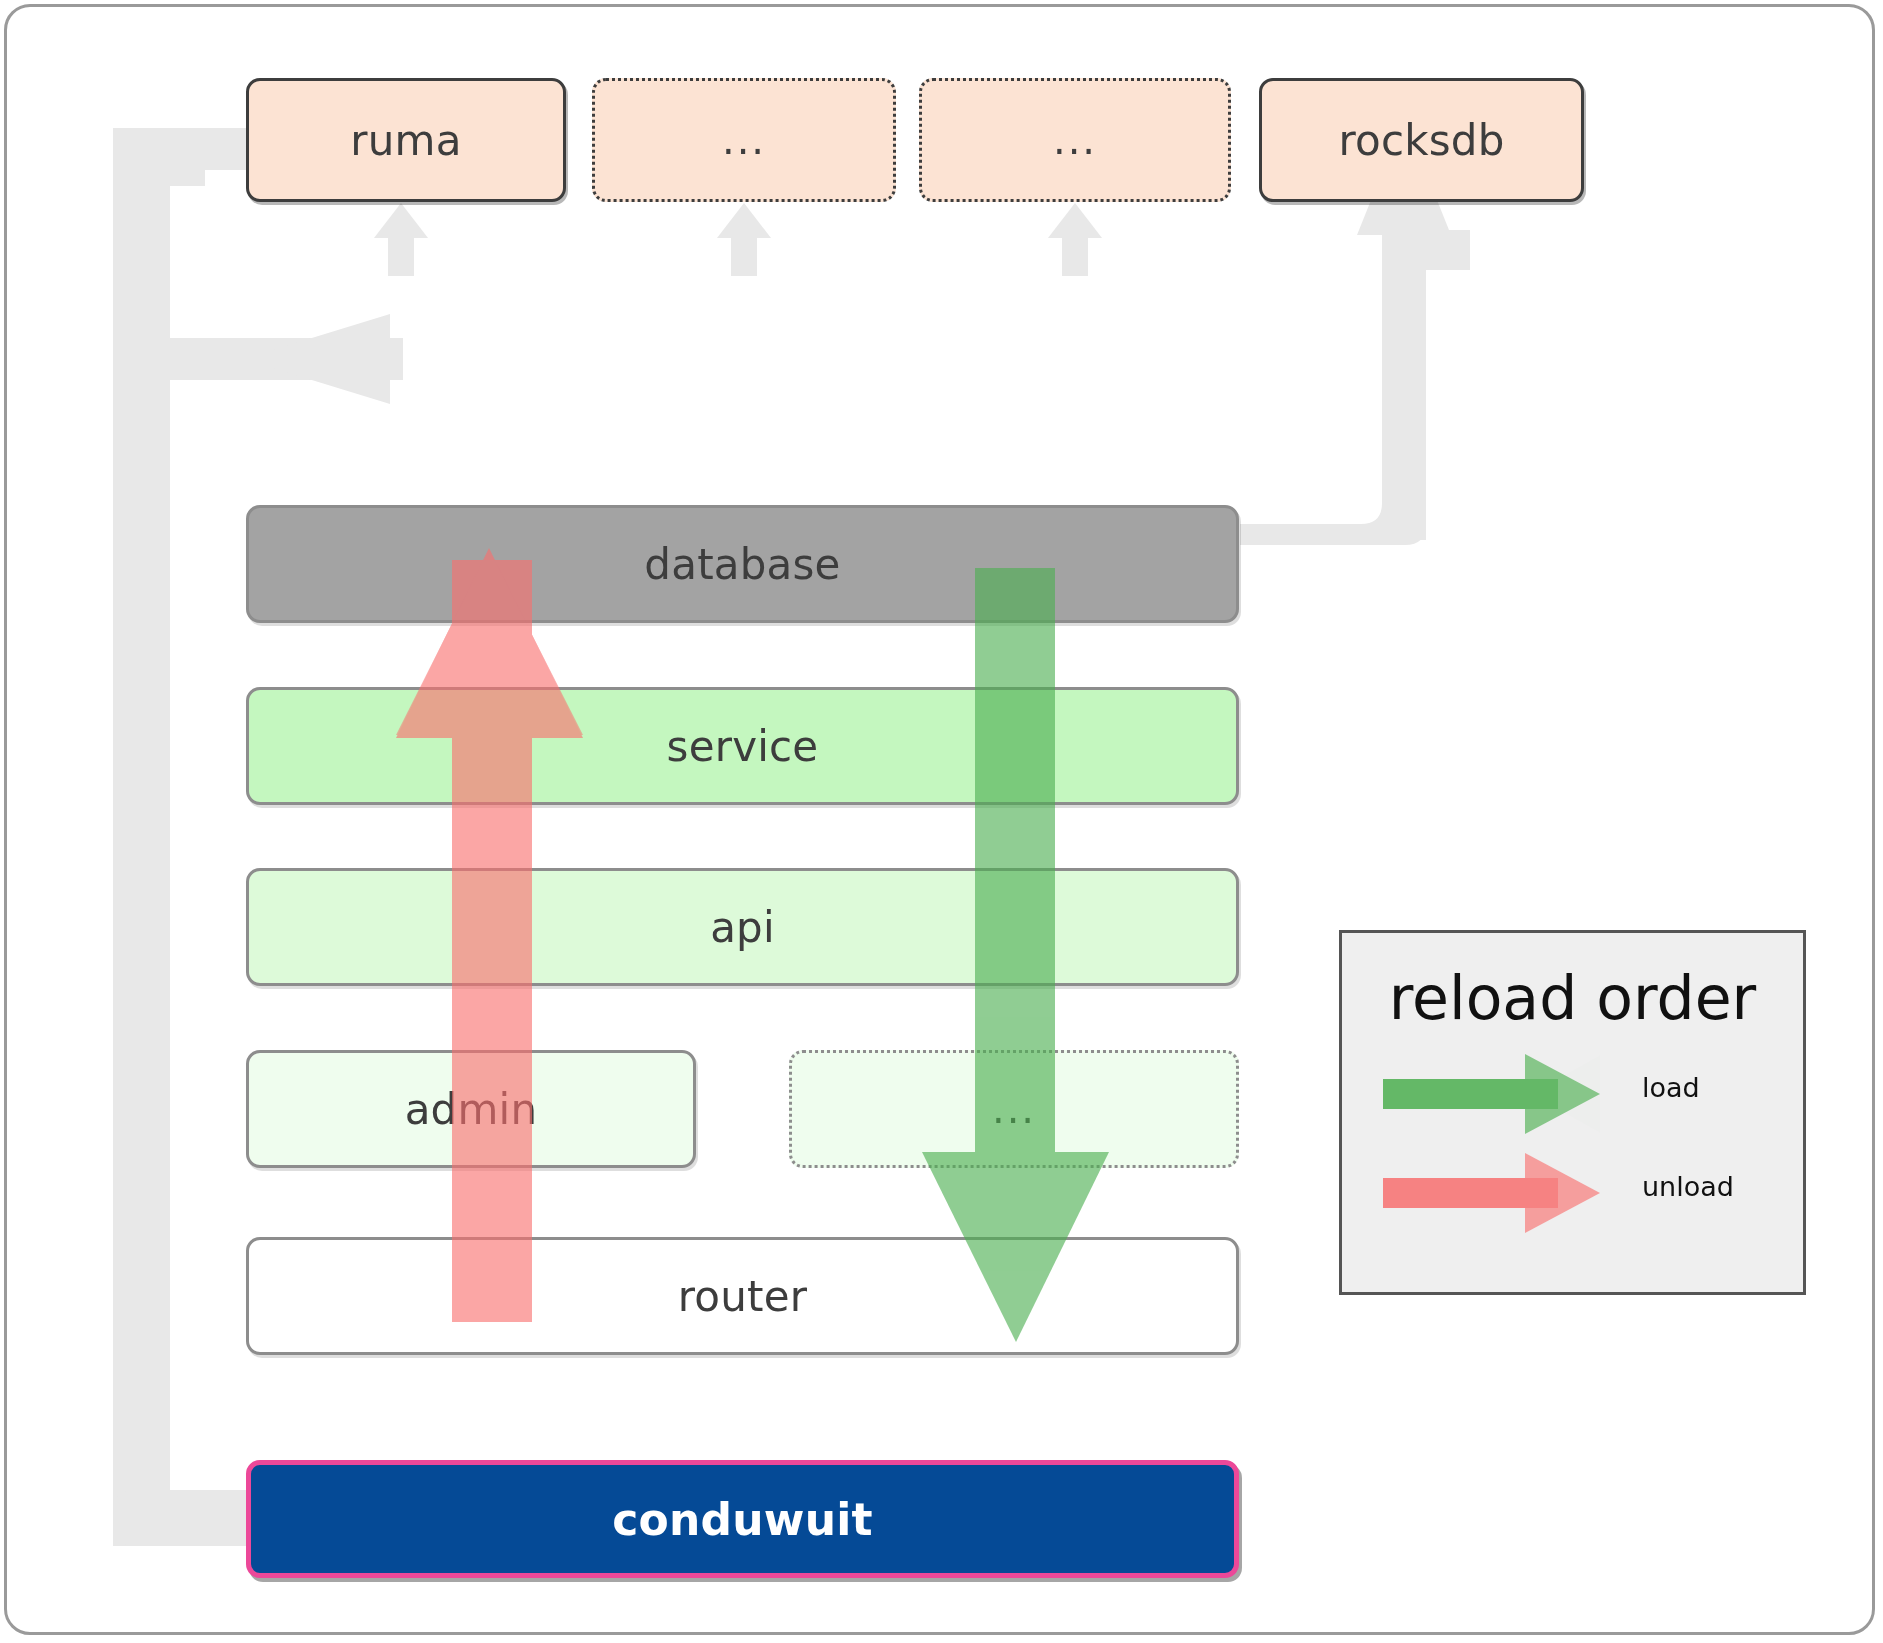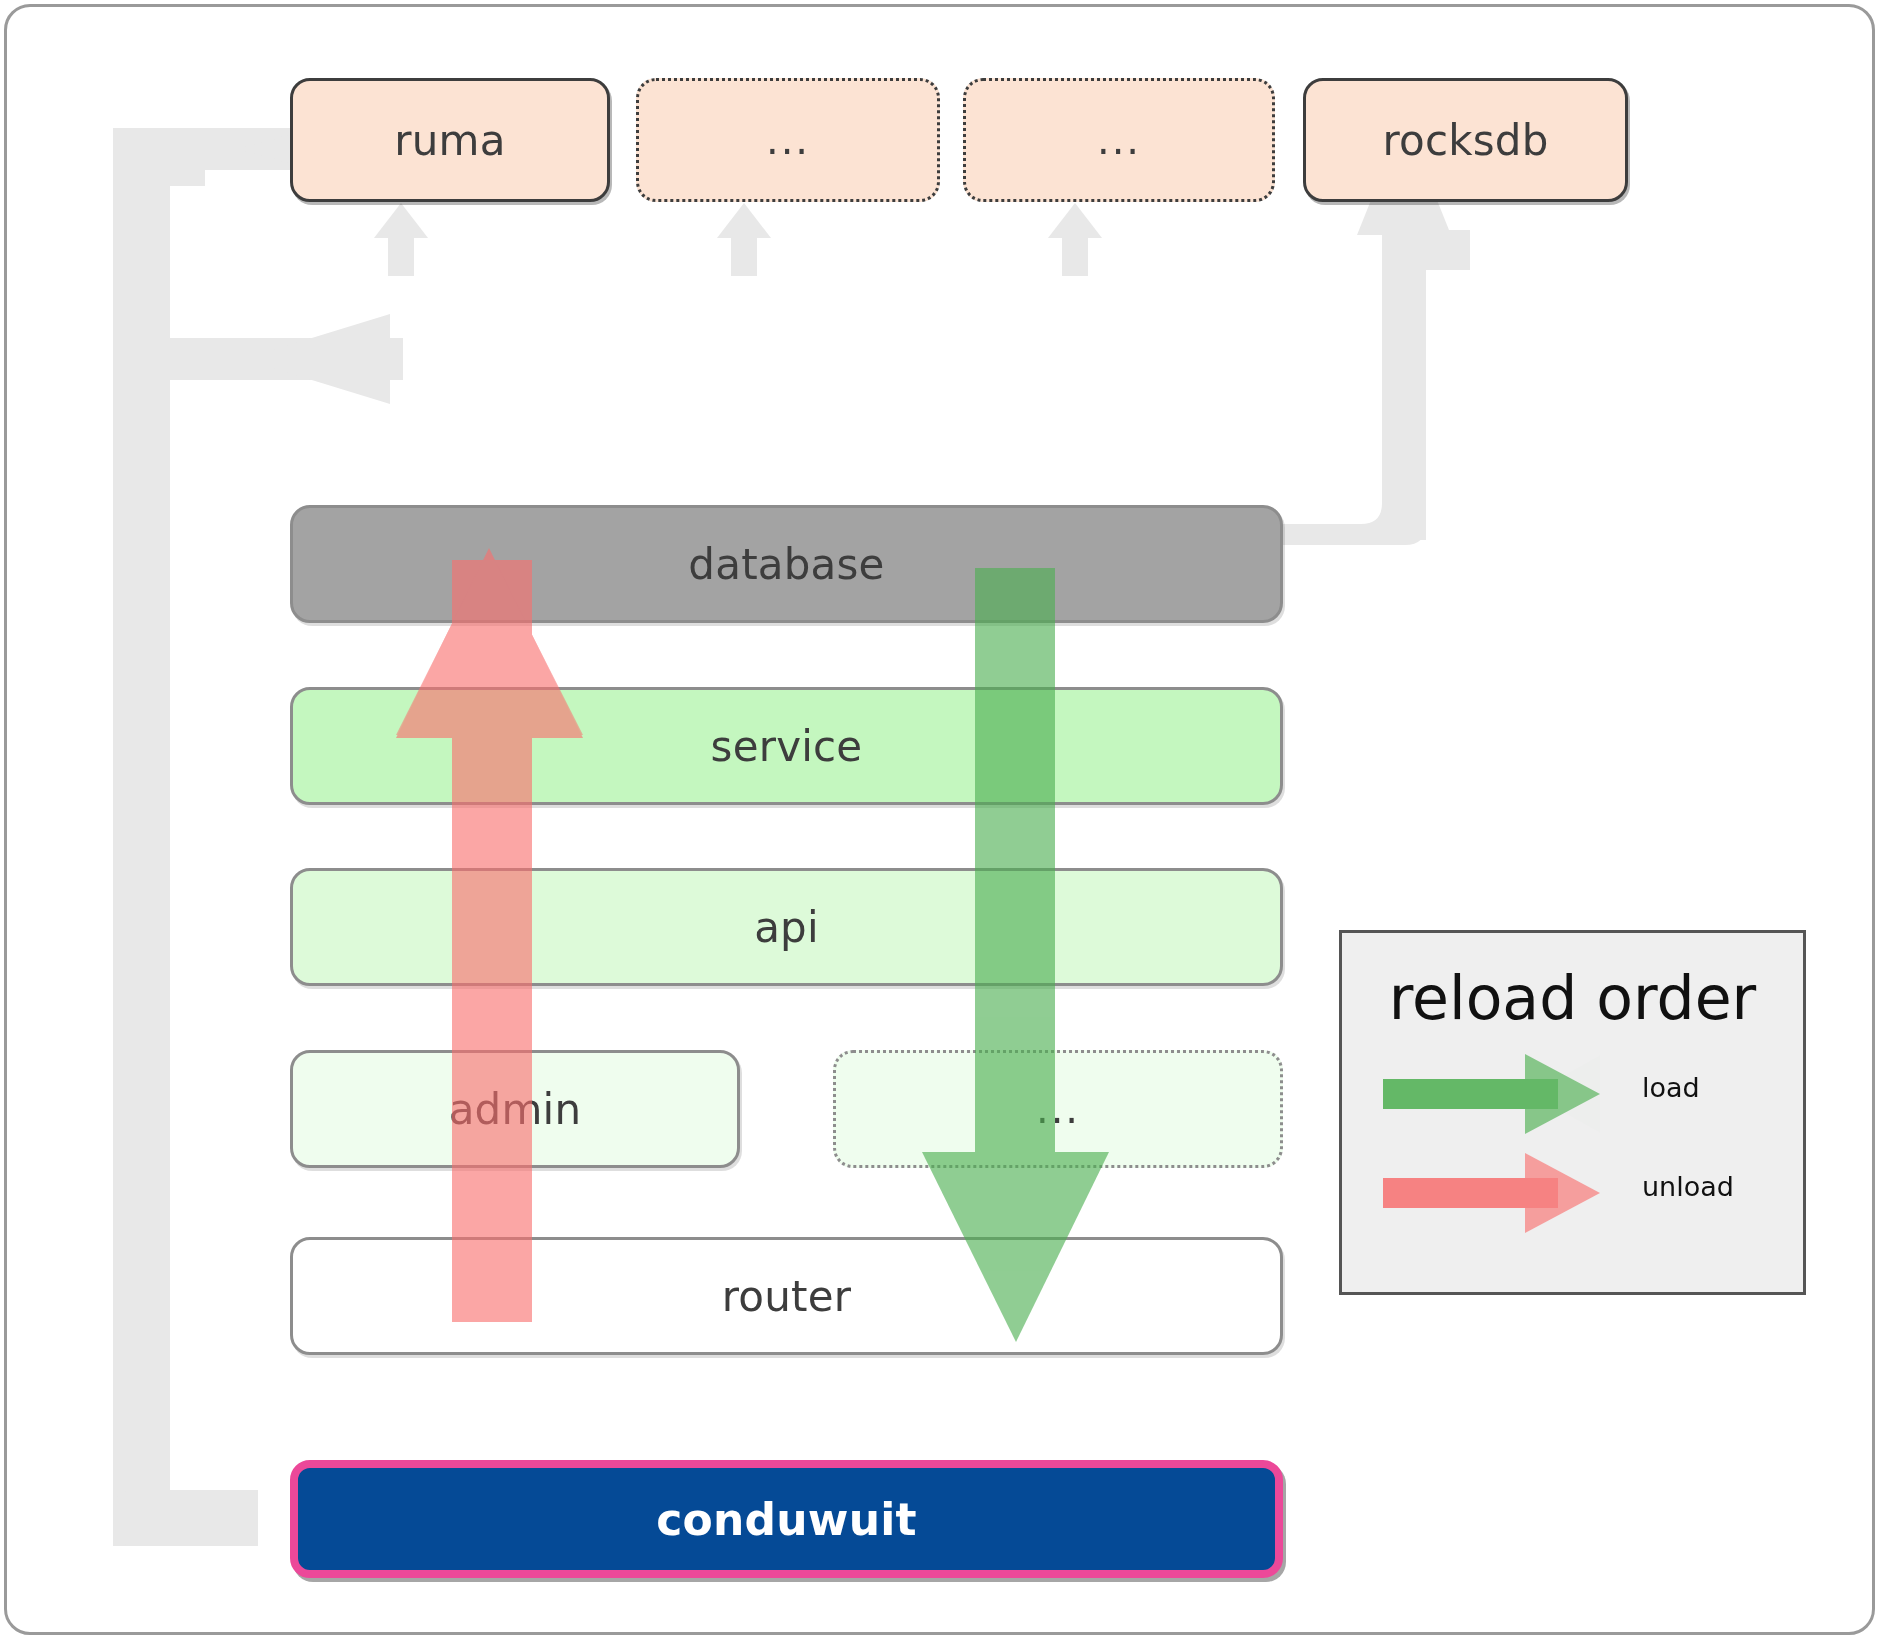--- a/index.html
+++ b/index.html
@@ -28,26 +28,25 @@
     border-radius: 26px;
     box-sizing: border-box;
     background: #ffffff;
   }
   .box {
     position: absolute;
     box-sizing: border-box;
     display: flex;
     align-items: center;
     justify-content: center;
-    border-radius: 20px;
+    border-radius: 14px;
     font-size: 42px;
     color: #3d3d3d;
     letter-spacing: 0.2px;
     z-index: 5;
-    margin-left: 44px;
   }
   .box.dep {
     background: #fce3d3;
     border: 3px solid #3d3d3d;
     box-shadow: 2px 3px 0 rgba(0,0,0,0.28);
   }
   .box.dep.dotted {
     border: 3px dotted #3d3d3d;
     box-shadow: none;
   }
@@ -58,21 +57,21 @@
   .box.layer.dotted {
     border: 3px dotted #8d8d8d;
     box-shadow: none;
   }
   .box.ellipsis {
     font-size: 40px;
     letter-spacing: 2px;
   }
   .box.root {
     background: #054a96;
-    border: 8px solid #ec4899;
+    border: 5px solid #ec4899;
     color: #ffffff;
     font-weight: bold;
     box-shadow: 3px 4px 0 rgba(0,0,0,0.35);
     font-size: 44px;
   }
   #legend {
     position: absolute;
     box-sizing: border-box;
     background: #efefef;
     border: 3px solid #555555;

